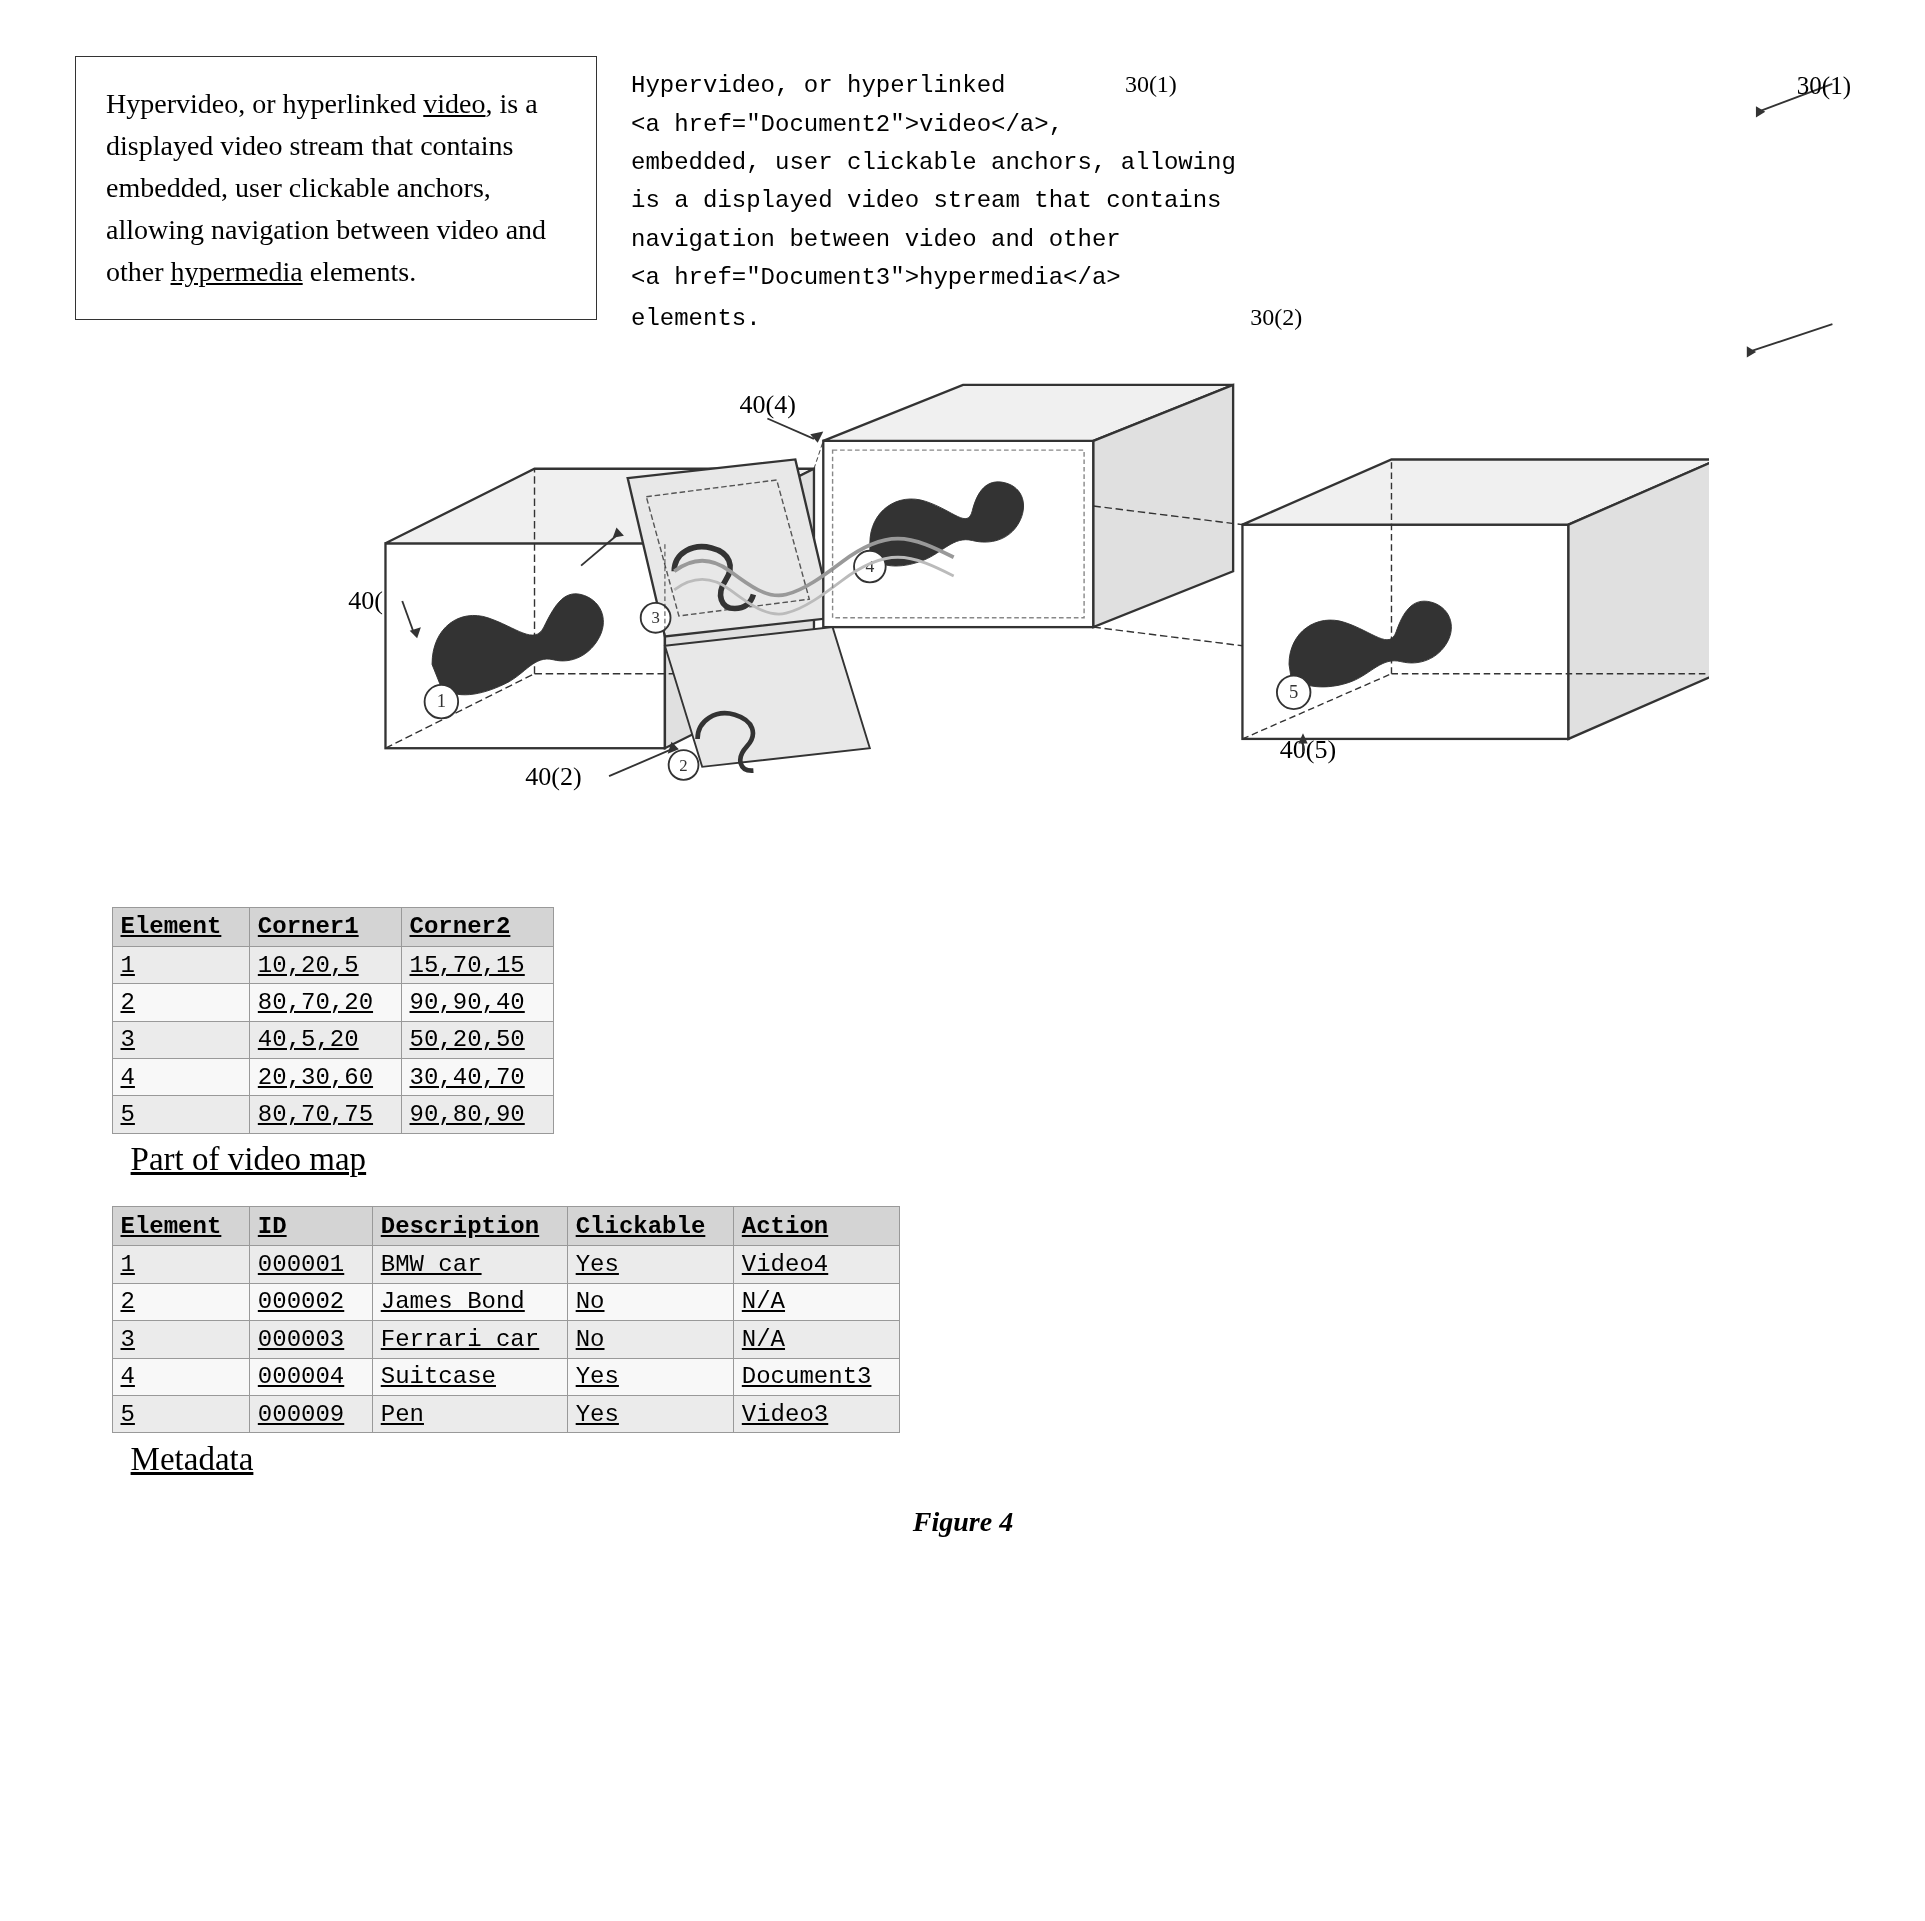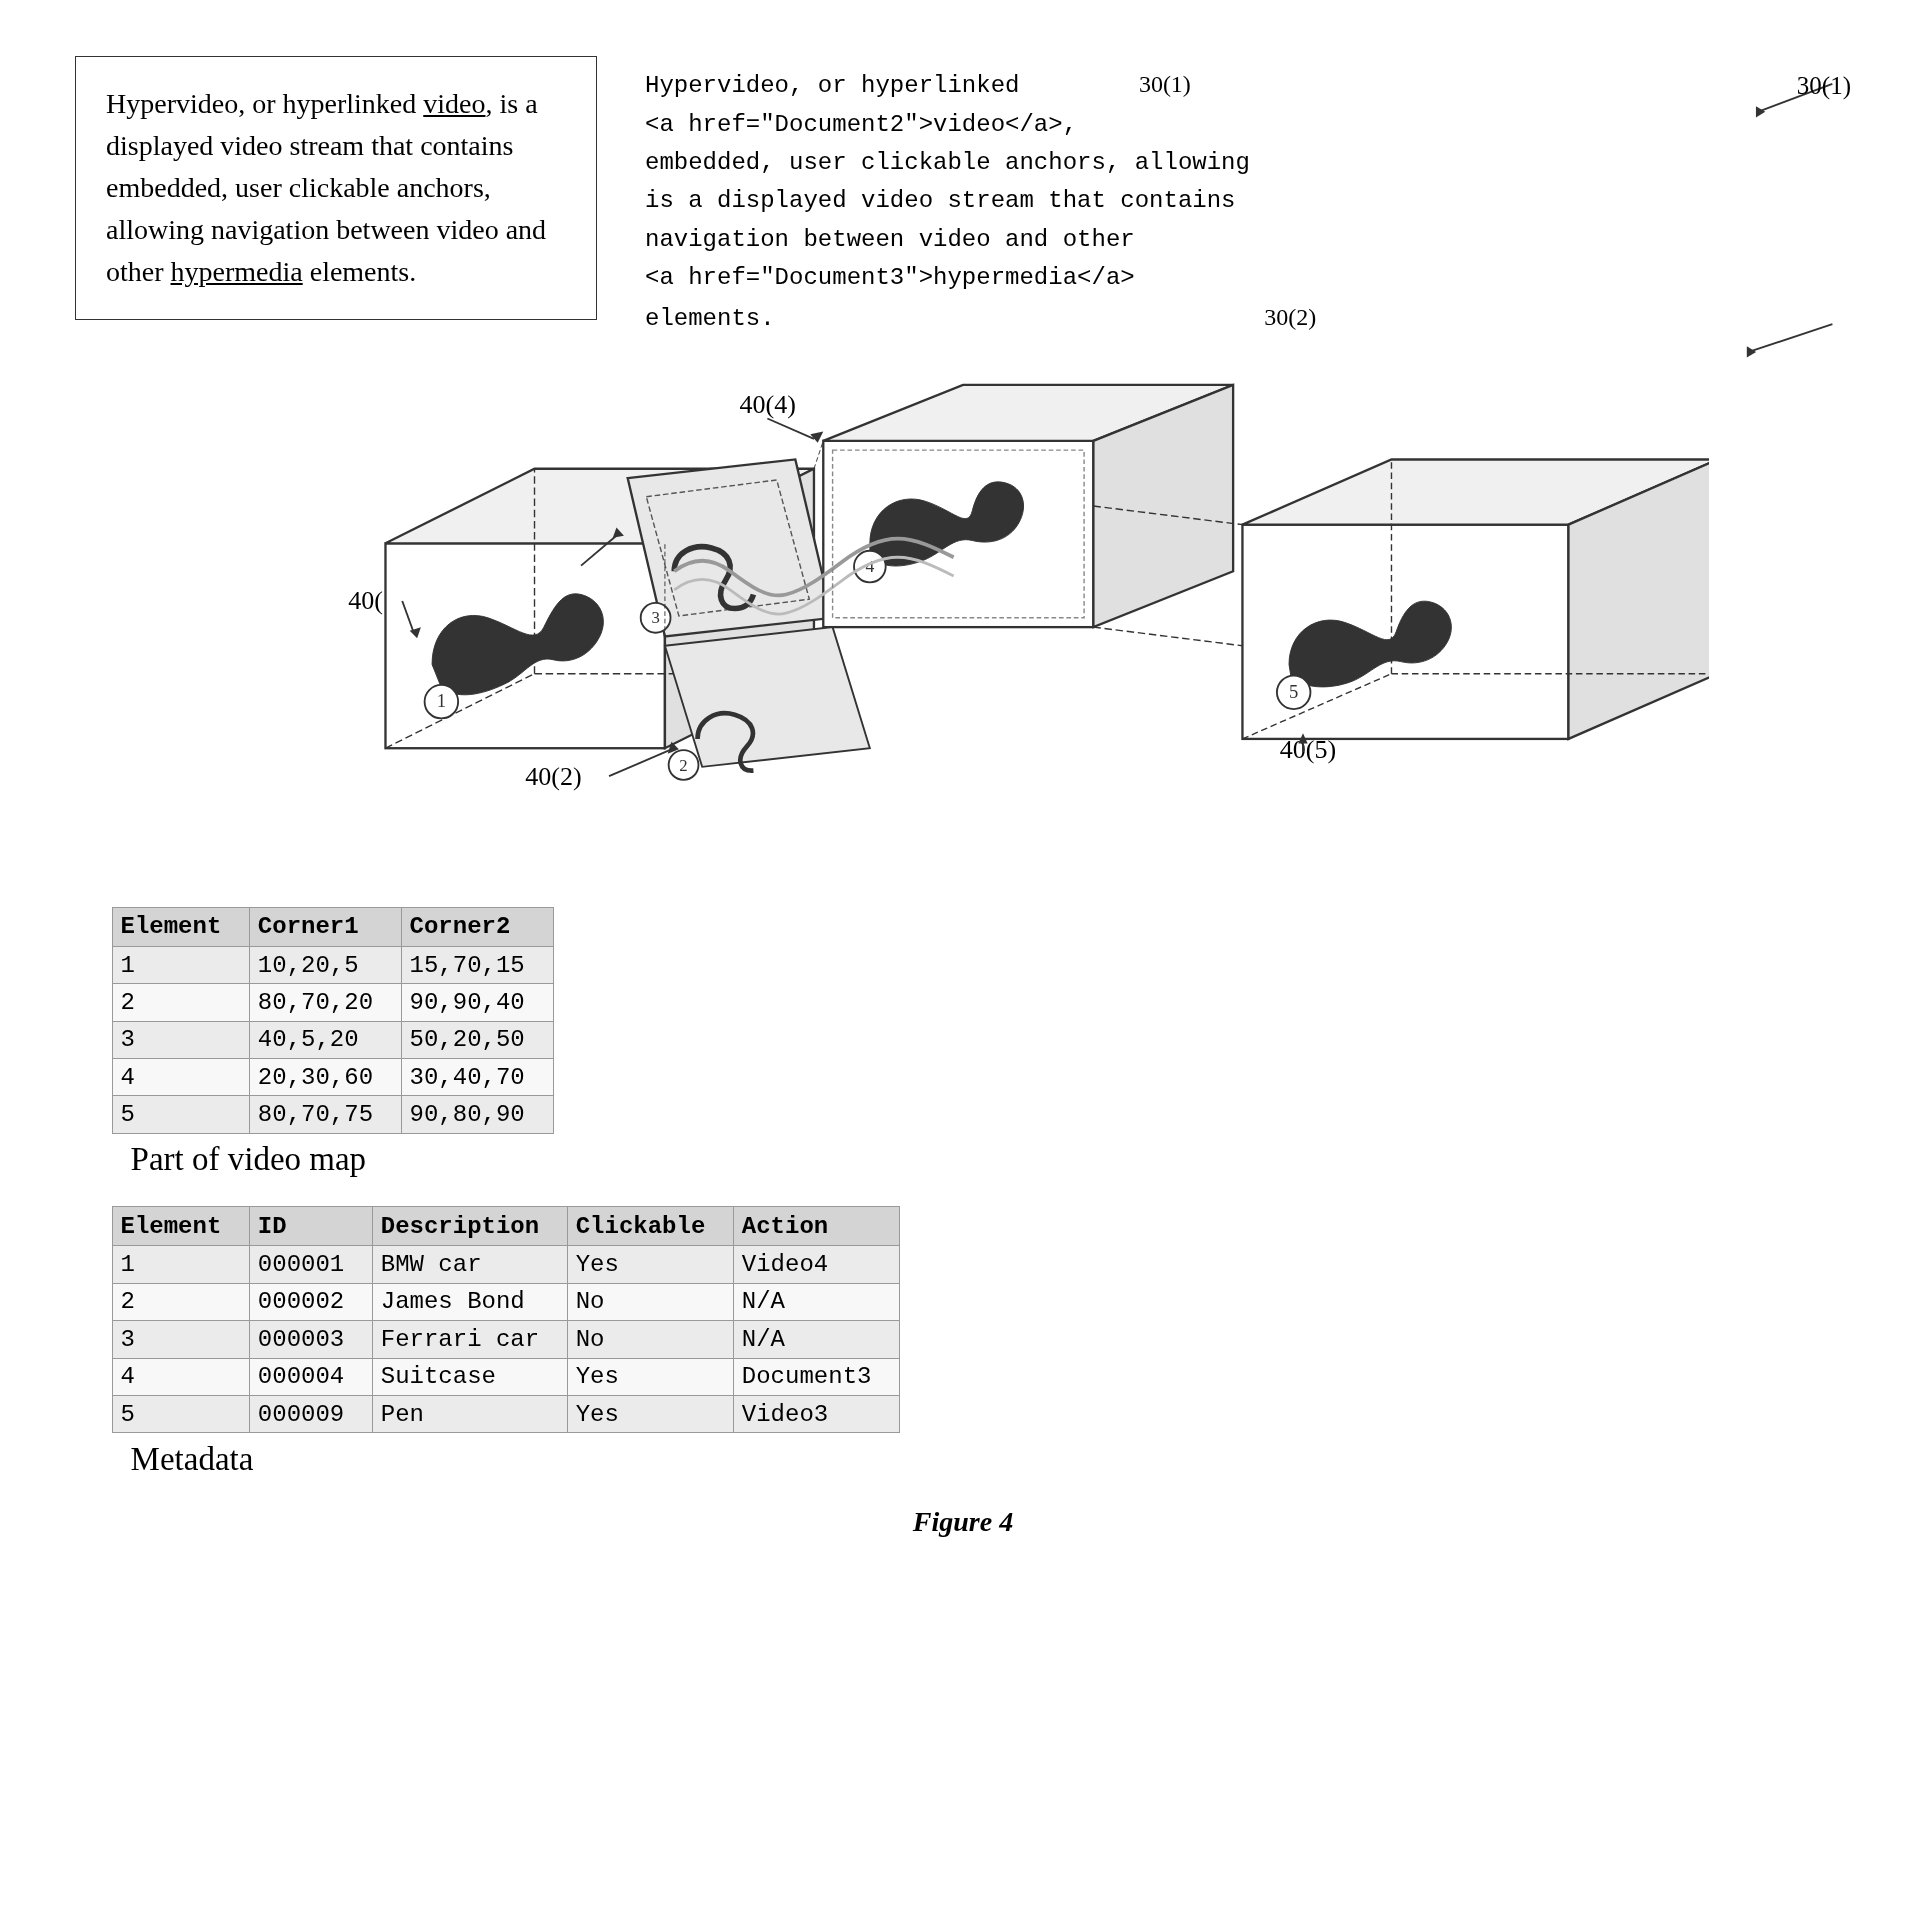--- a/index.html
+++ b/index.html
@@ -16,21 +16,21 @@
       width: 1926px;
       min-height: 1921px;
       background: #fff;
       position: relative;
       padding: 56px 75px;
     }
 
     
     .figure3-area {
       display: flex;
-      gap: 48px;
+      gap: 34px;
       margin-bottom: 18.6px;
       align-items: flex-start;
     }
 
     .text-box {
       border: 1.9px solid #333;
       padding: 26px 30px;
       width: 522px;
       font-size: 28px;
       line-height: 1.5;
@@ -82,20 +82,21 @@
       display: flex;
       flex-direction: column;
       gap: 28px;
       padding-left: 37px;
     }
 
     .table-section {
       display: flex;
       flex-direction: column;
       align-items: flex-start;
+      text-decoration: underline;
     }
 
     .data-table {
       border-collapse: collapse;
       font-family: 'Courier New', Courier, monospace;
       font-size: 24px;
     }
 
     .data-table th {
       font-weight: bold;

